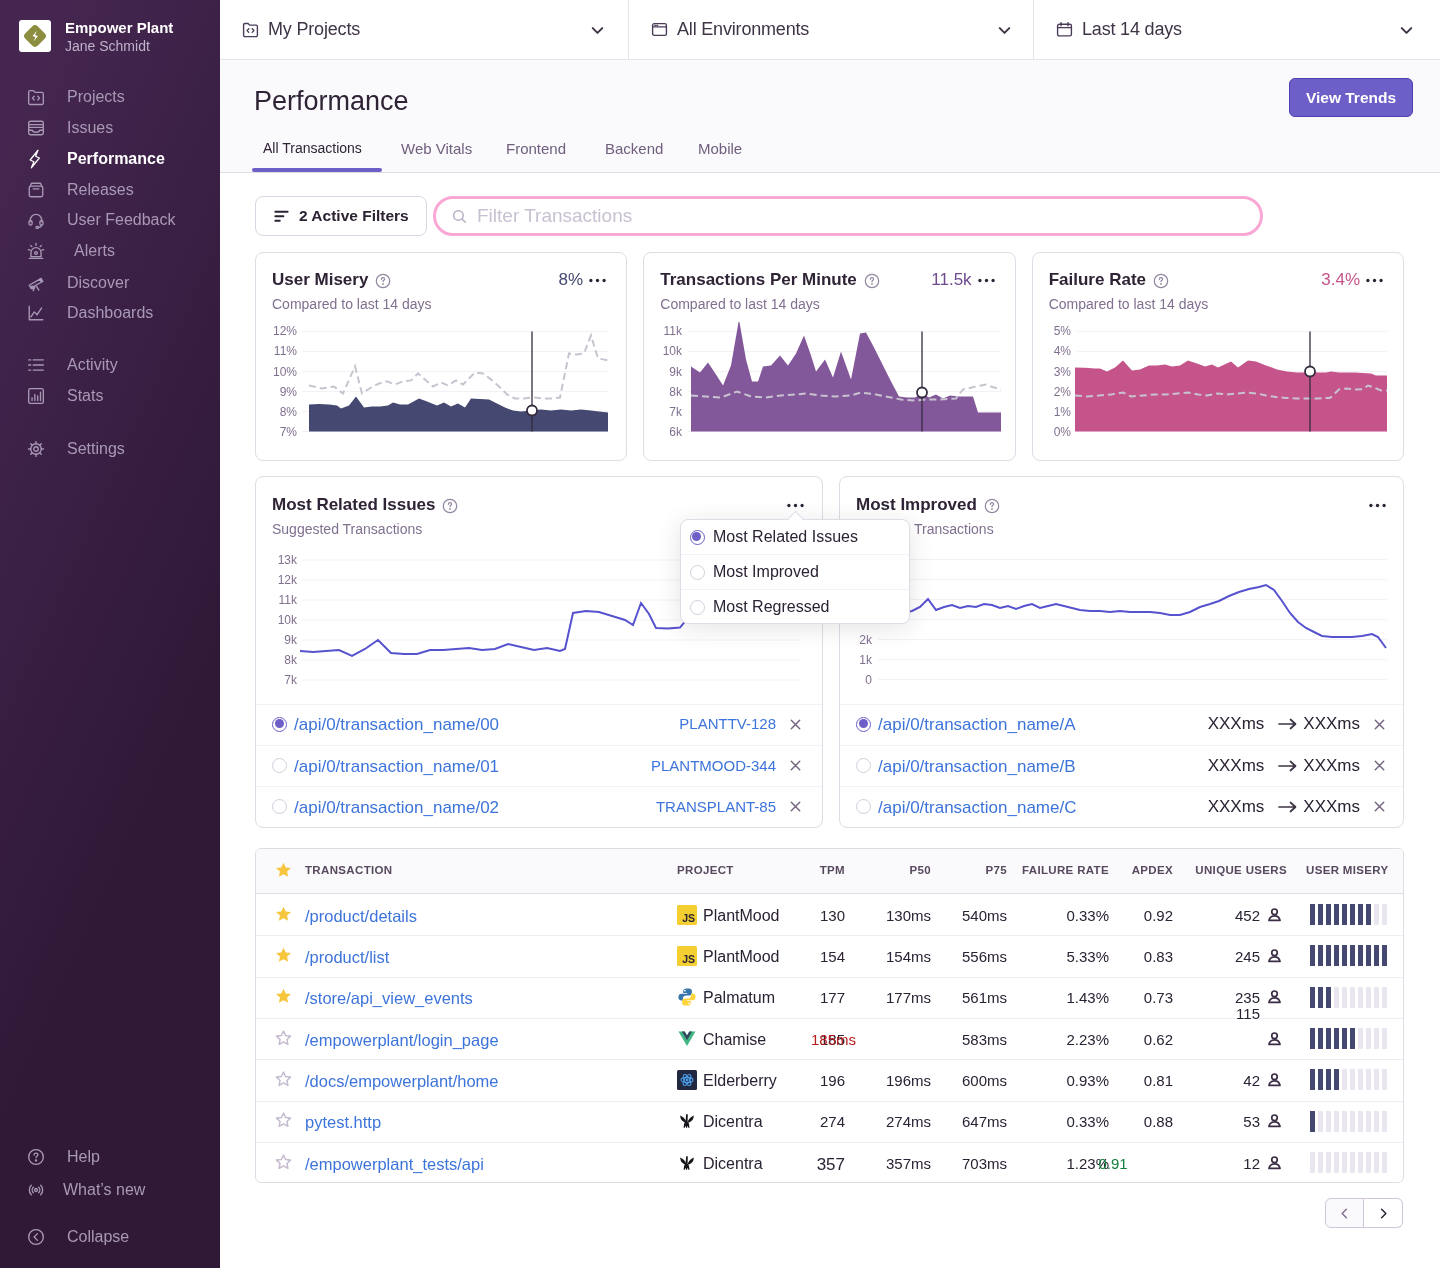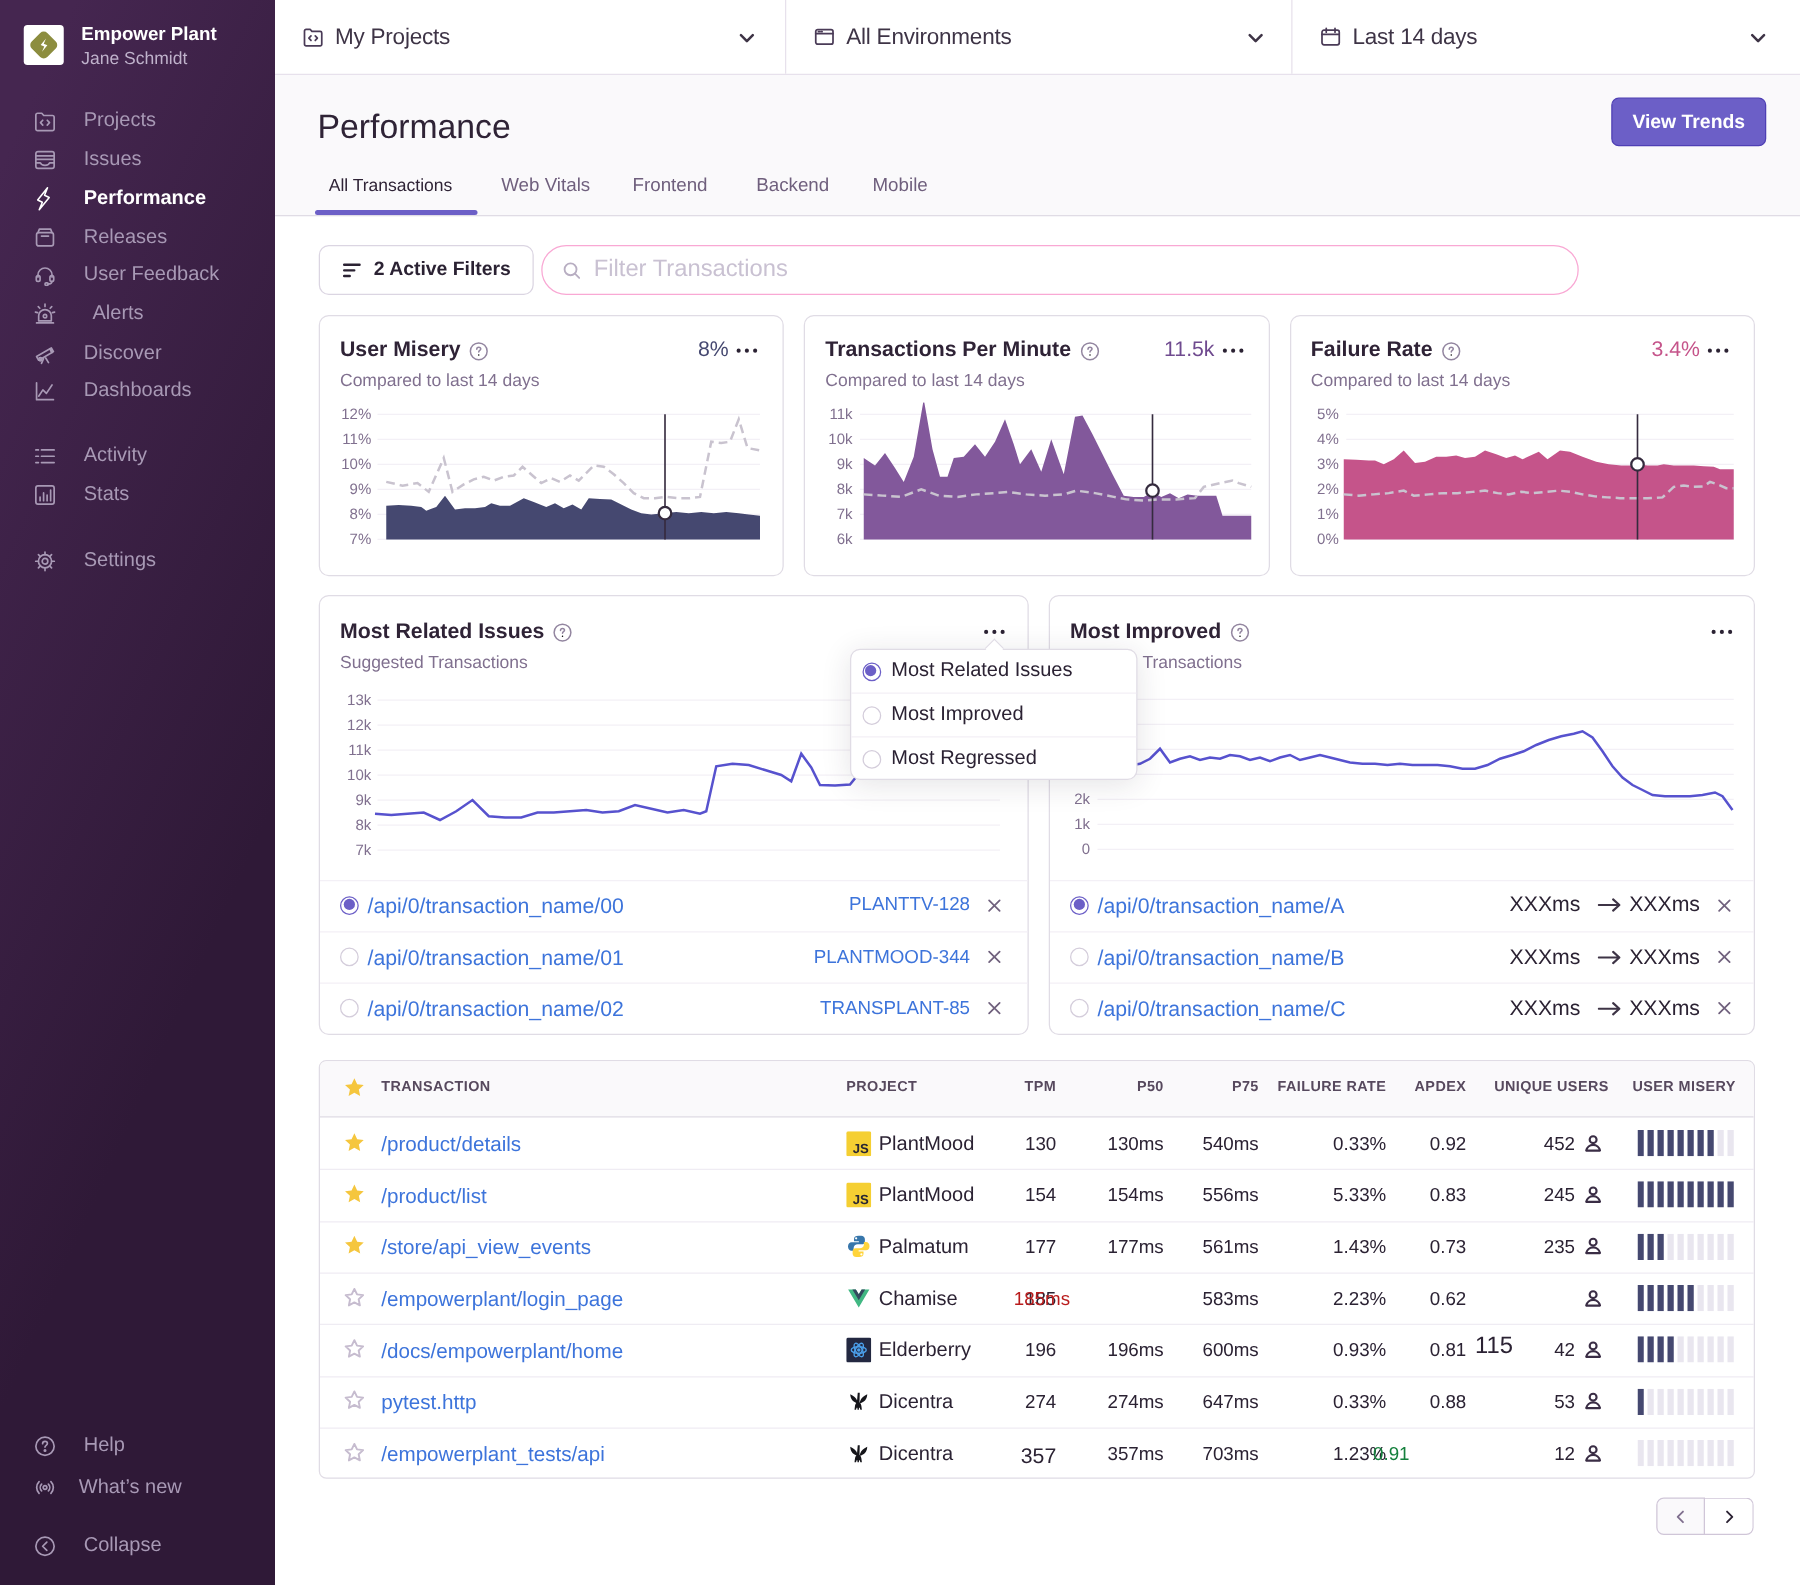--- a/index.html
+++ b/index.html
@@ -218,21 +218,21 @@
     <div class="abs" style="left:698px;top:140px;color:#6F5F7D;font-size:15px">Mobile</div>
     <div class="abs" style="left:252px;top:168px;width:130px;height:4px;background:#6C5FC7;border-radius:2px"></div>
 <div class="abs row-flex" style="left:255px;top:196px;width:172px;height:40px;border:1px solid #DBD5E2;border-radius:8px;background:#fff">
       <span style="margin-left:17px">
         <svg width="17" height="17" viewBox="0 0 16 16" stroke="#2B2233" stroke-width="1.8" stroke-linecap="round">
           <path d="M2.2 3.6h11.6M2.2 7.8h7.6M2.2 12h4.2"></path>
         </svg>
       </span>
       <span style="margin-left:9px;font-size:15.5px;font-weight:bold;color:#2B2233">2 Active Filters</span>
     </div>
-    <div class="abs row-flex" style="left:433px;top:196px;width:830px;height:40px;border:1px solid #f9a8d4;border-radius:20px;background:#fff">
+    <div class="abs row-flex" style="left:433px;top:196px;width:830px;height:40px;border:3px solid #f9a8d4;border-radius:20px;background:#fff">
       <span style="margin-left:15px">
         <svg width="17" height="17" viewBox="0 0 16 16" fill="none" stroke="#B8AEC2" stroke-width="1.4" stroke-linecap="round" stroke-linejoin="round">
           <circle cx="7" cy="7" r="4.5"></circle>
           <path d="m10.3 10.3 3.2 3.2"></path>
         </svg>
       </span>
       <span style="margin-left:9px;font-size:19px;color:#C9C1D2">Filter Transactions</span>
     </div>
 <div class="abs" style="left:255px;top:252px;width:372px;height:209px;border:1px solid #E0DCE5;border-radius:8px;background:#fff"></div>
     <div class="abs row-flex" style="left:272px;top:268px;height:24px">
@@ -642,21 +642,21 @@
         <path d="M12.3 2.5 10 6.4 7.7 2.5H1.5L10 17 18.5 2.5z" fill="#41B883"></path>
         <path d="M12.3 2.5 10 6.4 7.7 2.5H4.9L10 11.2l5.1-8.7z" fill="#34495E"></path>
       </svg>
     </span>
     <div class="abs" style="left:703px;top:1030.5px;font-size:16px;color:#2B2233">Chamise</div>
     <div class="abs" style="left:725px;top:1030.5px;width:120px;text-align:right;font-size:15px;color:#2B2233">185</div>
     <div class="abs" style="left:811px;top:1030.5px;width:120px;text-align:left;font-size:15px;color:#b91c1c">185ms</div>
     <div class="abs" style="left:887px;top:1030.5px;width:120px;text-align:right;font-size:15px;color:#2B2233">583ms</div>
     <div class="abs" style="left:989px;top:1030.5px;width:120px;text-align:right;font-size:15px;color:#2B2233">2.23%</div>
     <div class="abs" style="left:1053px;top:1030.5px;width:120px;text-align:right;font-size:15px;color:#2B2233">0.62</div>
-    <div class="abs" style="left:1180px;top:1066px;width:80px;font-size:19px;color:#2B2233">115</div>
+    <div class="abs" style="left:1180px;top:1005px;width:80px;text-align:right;font-size:15px;color:#2B2233">115</div>
     <span class="abs" style="left:1266px;top:1029.5px">
       <svg width="17" height="17" viewBox="0 0 16 16" fill="none" stroke="#3A2D45" stroke-width="1.6" stroke-linecap="round" stroke-linejoin="round">
         <circle cx="8" cy="5.4" r="2.6"></circle>
         <path d="M2.8 13.6a5.3 5.3 0 0 1 10.4 0z"></path>
       </svg>
     </span>
     <svg class="abs" style="left:1310px;top:1028.0px" width="80" height="21" viewBox="0 0 80 21">
       <rect x="0" y="0" width="5" height="21" fill="#454870"></rect>
       <rect x="8" y="0" width="5" height="21" fill="#454870"></rect>
       <rect x="16" y="0" width="5" height="21" fill="#454870"></rect>

